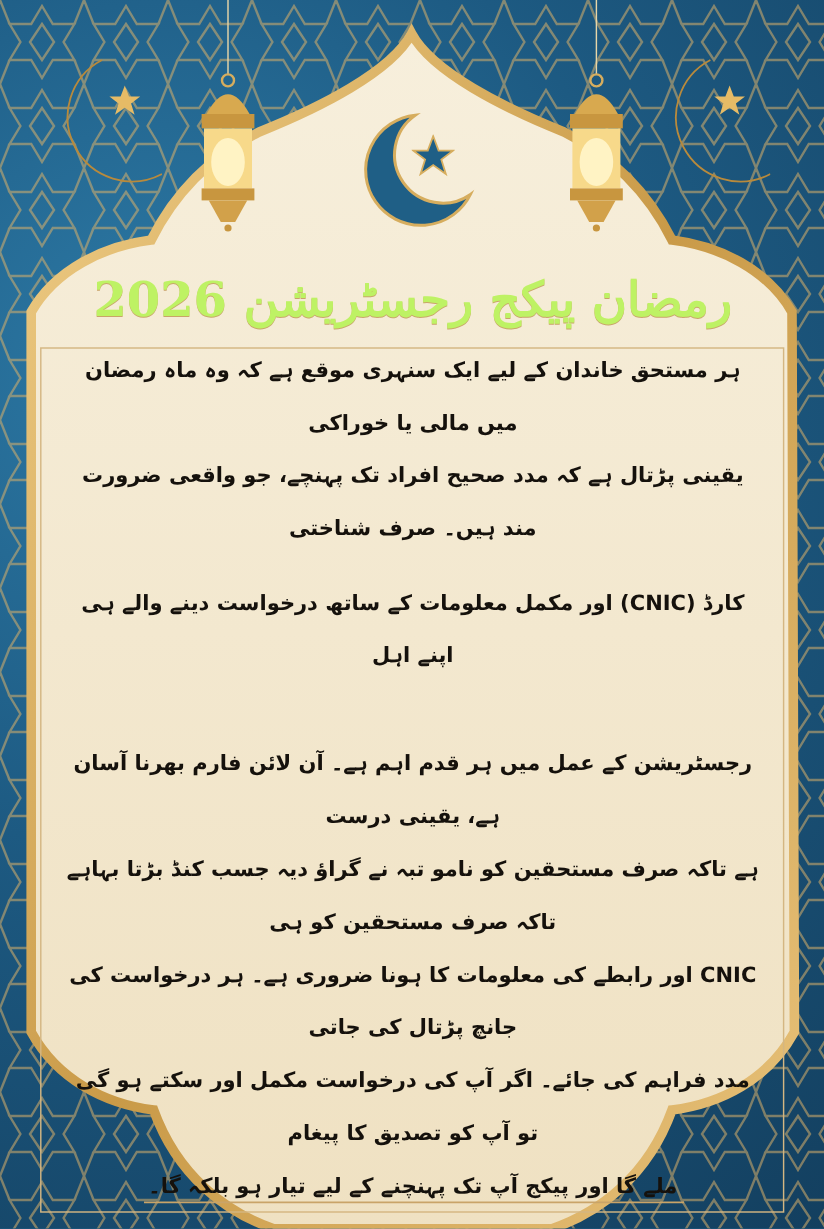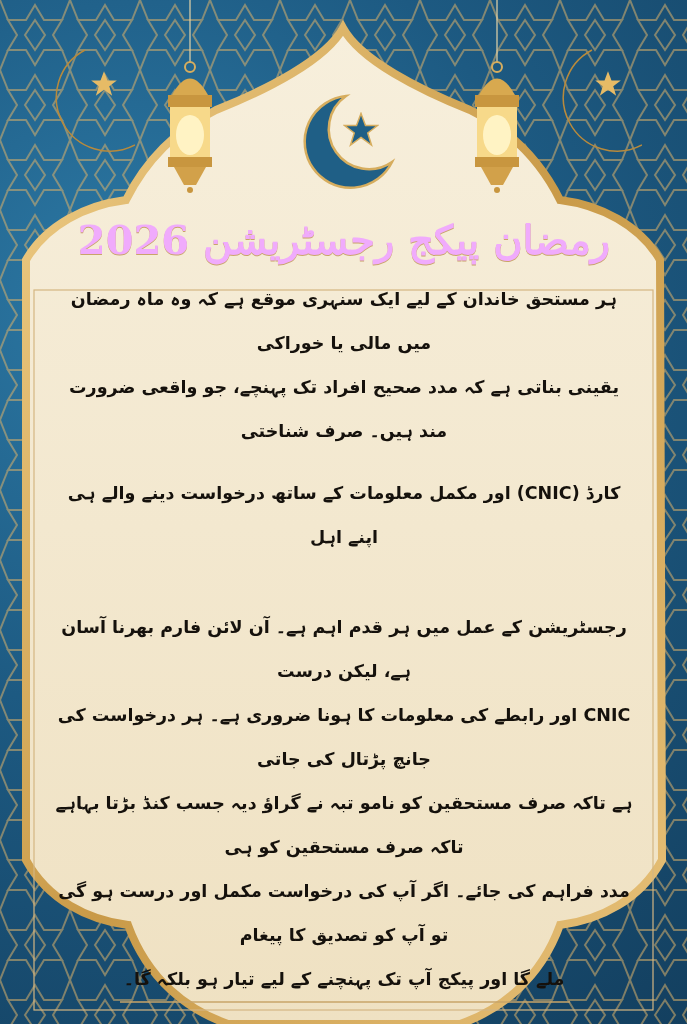--- a/index.html
+++ b/index.html
@@ -3,21 +3,21 @@
 <meta charset="utf-8">
 <style>
   html,body{margin:0;padding:0;}
   body{width:687px;height:1024px;overflow:hidden;position:relative;background:#1f5f86;font-family:"DejaVu Sans",sans-serif;}
   .bg{position:absolute;inset:0;background:
       radial-gradient(circle at 20% 30%, #2d7aa6 0%, #1d5a82 45%, #133f5f 100%);}
   .pattern{position:absolute;inset:0;opacity:.55;}
   .panel{position:absolute;left:0;top:0;width:687px;height:1024px;}
   .lantern{position:absolute;}
   .content{position:absolute;left:52px;top:210px;width:584px;direction:rtl;text-align:center;color:#15110c;}
-  .title{font-family:"DejaVu Serif",serif;font-weight:bold;font-size:40px;color:#f0abfc;text-align:center;margin:6px 0 14px 0;text-shadow:0 1px 0 #c9a46a;letter-spacing:1px;}
+  .title{font-family:"DejaVu Serif",serif;font-weight:bold;font-size:40px;color:#bef264;text-align:center;margin:16px 0 14px 0;text-shadow:0 1px 0 #c9a46a;letter-spacing:1px;}
   .para{font-family:"DejaVu Sans",sans-serif;font-weight:bold;font-size:17.5px;line-height:44px;margin:0 0 24px 0;}
   .para.p2{margin-top:-6px;text-align:center;}
   .gap{height:22px;}
 </style>
 </head>
 <body>
 
 <div class="bg"></div>
 
 <svg class="pattern" width="687" height="1024" viewBox="0 0 687 1024">
@@ -95,32 +95,32 @@
 </svg>
 <svg style="position:absolute;left:343px;top:112px" width="36" height="36" viewBox="0 0 24 24">
   <polygon points="12,1 15,9 23,9 16.5,14 19,22 12,17 5,22 7.5,14 1,9 9,9" fill="#1f5f86" stroke="#d6ad5e" stroke-width="1"></polygon>
 </svg>
 
 <div class="content">
   <div class="title">رمضان پیکج رجسٹریشن 2026</div>
 
   <div class="para">
     <div>ہر مستحق خاندان کے لیے ایک سنہری موقع ہے کہ وہ ماہ رمضان میں مالی یا خوراکی</div>
-    <div>یقینی بناتی ہے کہ مدد صحیح افراد تک پہنچے، جو واقعی ضرورت مند ہیں۔ صرف شناختی</div>
+    <div>یقینی پڑتال ہے کہ مدد صحیح افراد تک پہنچے، جو واقعی ضرورت مند ہیں۔ صرف شناختی</div>
   </div>
 
   <div class="para p2">
     <div>کارڈ (CNIC) اور مکمل معلومات کے ساتھ درخواست دینے والے ہی اپنے اہل</div>
   </div>
 
   <div class="gap"></div>
 
   <div class="para">
-    <div>رجسٹریشن کے عمل میں ہر قدم اہم ہے۔ آن لائن فارم بھرنا آسان ہے، لیکن درست</div>
+    <div>رجسٹریشن کے عمل میں ہر قدم اہم ہے۔ آن لائن فارم بھرنا آسان ہے، یقینی درست</div>
+    <div>ہے تاکہ صرف مستحقین کو نامو تبہ نے گراؤ دیہ جسب کنڈ بڑتا بہاہے تاکہ صرف مستحقین کو ہی</div>
     <div>CNIC اور رابطے کی معلومات کا ہونا ضروری ہے۔ ہر درخواست کی جانچ پڑتال کی جاتی</div>
-    <div>ہے تاکہ صرف مستحقین کو نامو تبہ نے گراؤ دیہ جسب کنڈ بڑتا بہاہے تاکہ صرف مستحقین کو ہی</div>
-    <div>مدد فراہم کی جائے۔ اگر آپ کی درخواست مکمل اور درست ہو گی تو آپ کو تصدیق کا پیغام</div>
+    <div>مدد فراہم کی جائے۔ اگر آپ کی درخواست مکمل اور سکتے ہو گی تو آپ کو تصدیق کا پیغام</div>
     <div>ملے گا اور پیکج آپ تک پہنچنے کے لیے تیار ہو بلکہ گا۔</div>
   </div>
 
   <div class="gap"></div>
 
 </div>
 
 </body></html>

